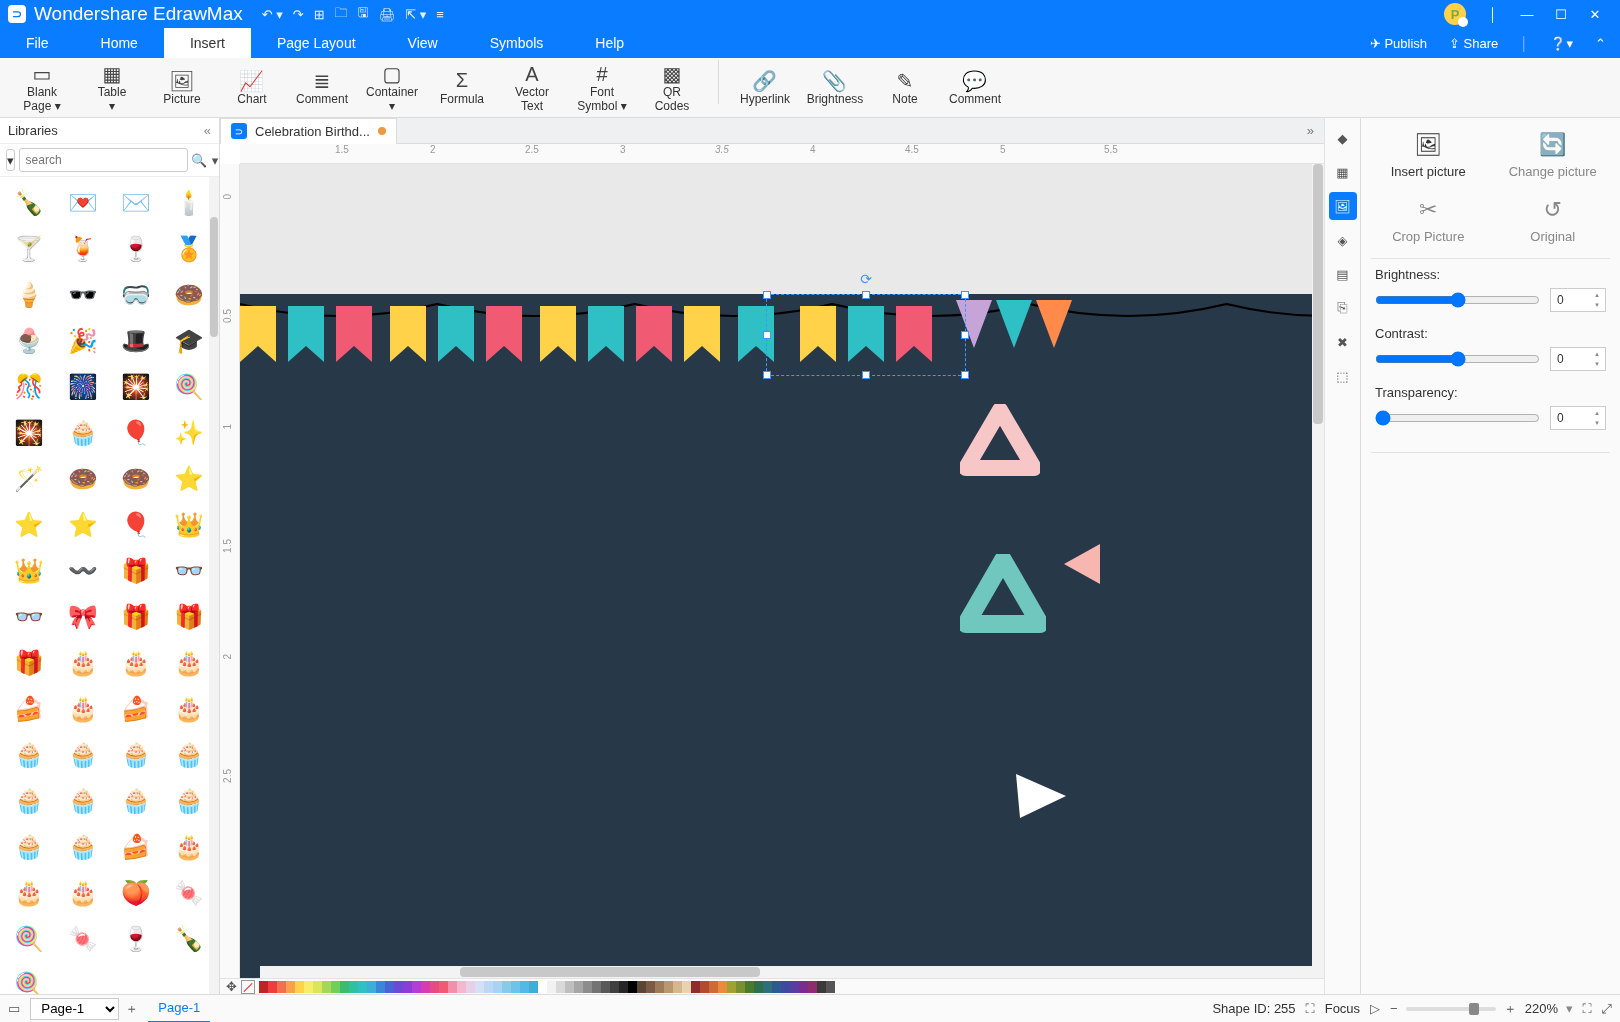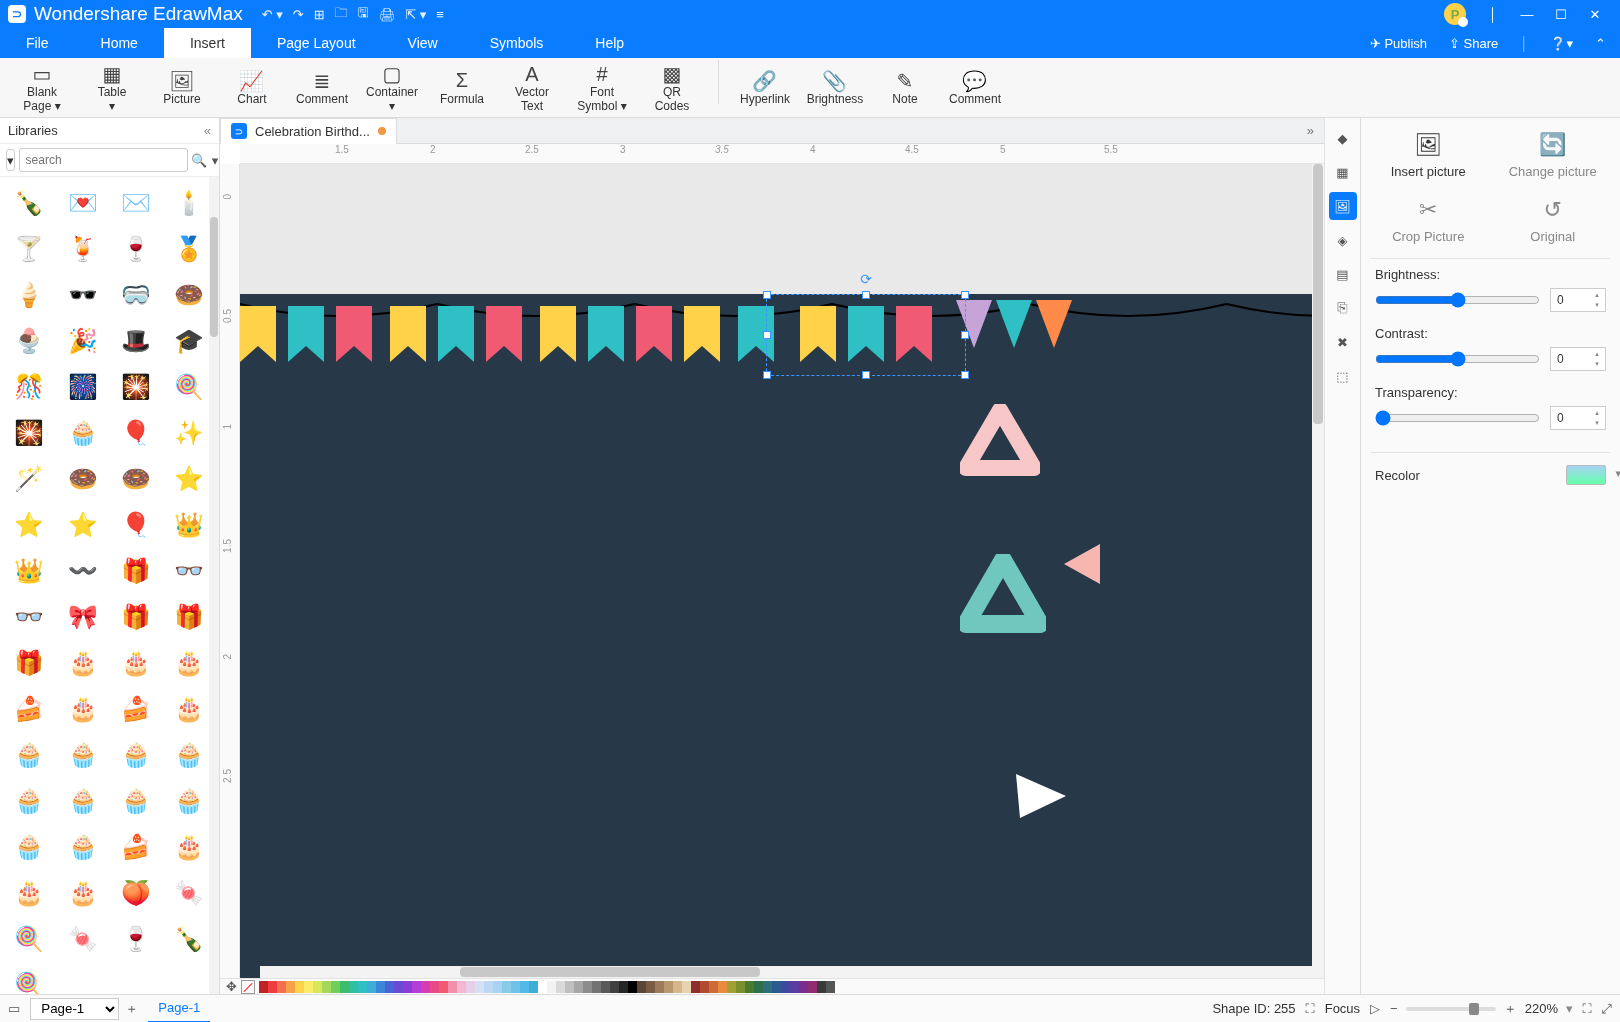--- a/index.html
+++ b/index.html
@@ -527,24 +527,20 @@
         <div class="numbox">
             <span>0</span>
             <div class="spin">
               <span>▴</span>
               <span>▾</span>
             </div>
           </div>
       </div>
     </div>
     <div style="height:1px;background:#e3e3e3;margin:0 10px"></div>
-    <div class="recolorrow">
-      <span>Recolor</span>
-      <div class="recolor-sw"></div>
-    </div>
   </div>
 </div>
 
 <div class="statusbar">
   <span class="ic">▭</span>
   <div class="pagesel">
     <select><option>Page-1</option></select>
     <span class="ic">＋</span>
   </div>
   <div class="pagetab">Page-1</div>

